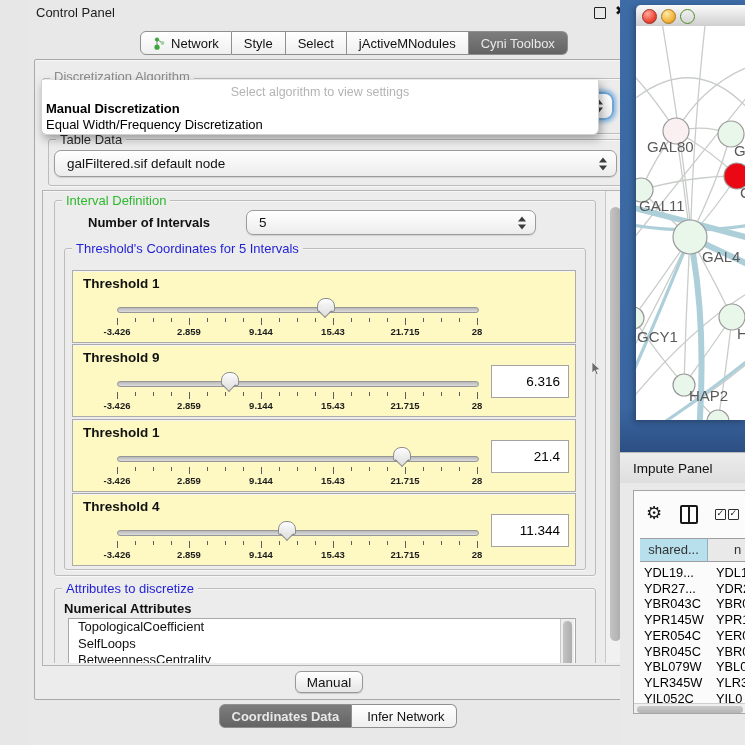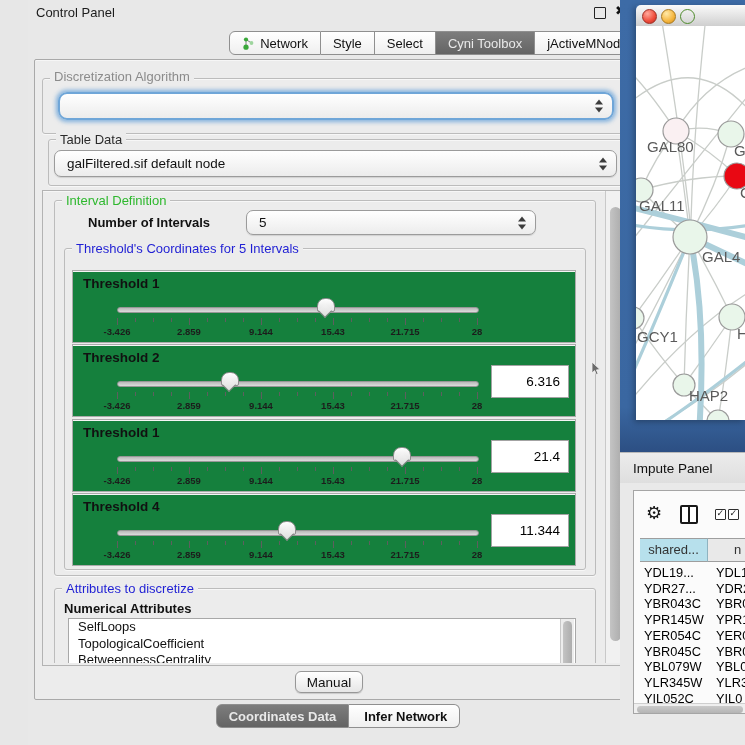--- a/index.html
+++ b/index.html
@@ -24,21 +24,21 @@
   .combo .txt{padding-left:12px;white-space:nowrap;overflow:hidden;}
   .spinner{position:absolute;right:9px;top:50%;transform:translateY(-50%);width:8px;}
   .spinner .up{width:0;height:0;border-left:4px solid transparent;border-right:4px solid transparent;border-bottom:5px solid #3c3c3c;margin-bottom:3px;}
   .spinner .dn{width:0;height:0;border-left:4px solid transparent;border-right:4px solid transparent;border-top:5px solid #3c3c3c;}
   .popup{background:#fff;border:1px solid #d2d2d2;border-top:none;border-radius:0 0 6px 6px;
          box-shadow:2px 4px 10px rgba(0,0,0,.35);}
   .popup .hint{position:absolute;left:0;right:0;top:5px;text-align:center;color:#b4b4b4;font-size:12.5px;}
   .popup .item{position:absolute;left:4px;font-size:13px;color:#000;white-space:nowrap;}
   .focusring{background:linear-gradient(#fff,#ececec);border:2px solid #6fa6d8;border-radius:9px;
              box-shadow:0 0 4px 2px rgba(95,158,216,.75);}
-  .thr-panel{position:absolute;left:44px;width:502px;height:71px;background:#15803d;border:1px solid #ababab;box-shadow:inset 0 1px 0 #f5f5f5;}
+  .thr-panel{position:absolute;left:44px;width:502px;height:71px;background:#fef9c3;border:1px solid #ababab;box-shadow:inset 0 1px 0 #f5f5f5;}
   .thr-label{position:absolute;left:10px;top:5px;font-size:13.5px;font-weight:bold;color:#111;}
   .thr-track{position:absolute;left:44px;top:36px;width:360px;height:4px;background:linear-gradient(#b9b9b9,#dcdcdc);
              border:1px solid #979797;border-radius:3px;}
   .thr-thumb{position:absolute;top:27px;width:16px;height:12px;background:linear-gradient(#fefefe,#e3e3e3);
              border:1px solid #8d8d8d;border-radius:8px 8px 2px 2px;z-index:3;}
   .thr-thumb::after{content:"";position:absolute;left:2.6px;top:6.5px;width:9px;height:9px;
              background:linear-gradient(135deg,#f4f4f4,#dddddd);border-right:1px solid #8d8d8d;border-bottom:1px solid #8d8d8d;
              transform:rotate(45deg);}
   .tick{position:absolute;width:1px;background:#5e5e5e;top:47px;}
   .ticklabel{position:absolute;top:55px;transform:translateX(-50%);font-size:9.5px;font-weight:bold;color:#1c1c1c;white-space:nowrap;}
@@ -73,59 +73,64 @@
 <body>
 
 <div id="stage">
 
   <div class="abs" style="left:0;top:0;width:620px;height:745px;background:#e8e8e8;margin-left:28px;">
 
     <div class="abs titlebar-text" style="left:8px;top:5px;">Control Panel</div>
     <div class="abs float-icon" style="left:566px;top:7px;"></div>
     <div class="abs close-icon" style="left:587px;top:5px;">✖</div>
 
-    <div class="abs segbar" id="topTabs" style="left:9px;top:31px;justify-content:flex-end;">
+    <div class="abs segbar" id="topTabs" style="left:16px;top:31px;">
         <div class="seg">
           <span style="display: inline-flex;">
             <svg width="13" height="15" viewBox="0 0 13 15">
               <line x1="4" y1="3.5" x2="4" y2="11" stroke="#7f7f7f" stroke-width="1"></line>
               <line x1="4" y1="3.5" x2="9.5" y2="7" stroke="#7f7f7f" stroke-width="1"></line>
               <circle cx="4" cy="3.5" r="2.1" fill="#3aa83a"></circle>
               <circle cx="9.5" cy="7" r="1.9" fill="#9ed59e"></circle>
               <circle cx="4" cy="11.2" r="2.6" fill="#3aa83a"></circle>
             </svg>
           </span>
           <span>Network</span>
         </div>
         <div class="seg">
           <span>Style</span>
         </div>
         <div class="seg">
           <span>Select</span>
         </div>
+        <div class="seg">
+          <span>jActiveMNodules</span>
+        </div>
         <div class="seg sel">
           <span>Cyni Toolbox</span>
-        </div>
-        <div class="seg">
-          <span>jActiveMNodules</span>
         </div>
       </div>
 
     <div class="abs mainpanel" style="left:6px;top:59px;width:606px;height:639px;"></div>
 
     <div class="abs groupbox" style="left:14px;top:78px;width:582px;height:54px;"></div>
     <div class="grouptitle" style="left:22px;top:69px;color:#8b8b8b;">Discretization Algorithm</div>
 
     <div class="abs focusring" style="left:30px;top:92px;width:552px;height:24px;">
       <div class="spinner">
           <div class="up"></div>
           <div class="dn"></div>
         </div>
     </div>
 
+    <div class="abs popup" style="left:13px;top:80px;width:556px;height:54px;z-index:50;">
+      <div class="hint">Select algorithm to view settings</div>
+      <div class="item" style="top:21px;font-weight:bold;">Manual Discretization</div>
+      <div class="item" style="top:37px;">Equal Width/Frequency Discretization</div>
+    </div>
 
     <div class="abs groupbox" style="left:20px;top:139px;width:577px;height:45px;"></div>
     <div class="grouptitle" style="left:28px;top:132px;color:#2b2b2b;">Table Data</div>
     <div class="abs combo" style="left:26px;top:150px;width:561px;height:25px;">
       <div class="txt">galFiltered.sif default node</div>
       <div class="spinner">
           <div class="up"></div>
           <div class="dn"></div>
         </div>
     </div>
@@ -178,21 +183,21 @@
           <div class="tick" style="left: 314px; height: 4px;"></div>
           <div class="tick" style="left: 332px; height: 7px;"></div>
           <div class="ticklabel" style="left: 332px;">21.715</div>
           <div class="tick" style="left: 350px; height: 4px;"></div>
           <div class="tick" style="left: 368px; height: 4px;"></div>
           <div class="tick" style="left: 386px; height: 4px;"></div>
           <div class="tick" style="left: 404px; height: 7px;"></div>
           <div class="ticklabel" style="left: 404px;">28</div>
         </div>
         <div class="abs thr-panel" style="top: 344px;">
-          <div class="thr-label">Threshold 2</div>
+          <div class="thr-label">Threshold 9</div>
           <div class="thr-track"></div>
           <div class="thr-thumb" style="left: 147.599px;"></div>
           <div class="tick" style="left: 44px; height: 7px;"></div>
           <div class="ticklabel" style="left: 44px;">-3.426</div>
           <div class="tick" style="left: 62px; height: 4px;"></div>
           <div class="tick" style="left: 80px; height: 4px;"></div>
           <div class="tick" style="left: 98px; height: 4px;"></div>
           <div class="tick" style="left: 116px; height: 7px;"></div>
           <div class="ticklabel" style="left: 116px;">2.859</div>
           <div class="tick" style="left: 134px; height: 4px;"></div>
@@ -283,36 +288,36 @@
           <div class="ticklabel" style="left: 404px;">28</div>
           <div class="valuebox">11.344</div>
         </div>
       </div>
 
     <div class="abs" style="left:15px;top:191px;width:561px;height:472px;overflow:hidden;">
       <div class="abs groupbox" style="left:11px;top:397px;width:540px;height:150px;"></div>
       <div class="grouptitle" style="left:19px;top:390px;color:#1f1fd4;">Attributes to discretize</div>
       <div class="abs" style="left:21px;top:410px;font-size:13px;font-weight:bold;color:#111;">Numerical Attributes</div>
       <div class="abs listbox" style="left:25px;top:427px;width:506px;height:60px;" id="attrList">
+          <div class="listitem">TopologicalCoefficient</div>
           <div class="listitem">SelfLoops</div>
-          <div class="listitem">TopologicalCoefficient</div>
           <div class="listitem">BetweennessCentrality</div>
         </div>
       <div class="abs scrollbar-v" style="left:517px;top:428px;width:13px;height:58px;background:#ededed;">
         <div class="scrollthumb" style="left:2px;top:2px;width:9px;height:46px;"></div>
       </div>
     </div>
 
     <div class="abs btn" style="left:267px;top:671px;width:66px;height:20px;">Manual</div>
 
     <div class="abs segbar" id="bottomTabs" style="left:0;top:704px;">
         <div class="seg sel" style="font-weight: 600;">
           <span>Coordinates Data</span>
         </div>
-        <div class="seg" style="font-weight: 700; padding-left: 15px;">
+        <div class="seg" style="font-weight: 400; padding-left: 15px;">
           <span>Infer Network</span>
         </div>
       </div>
   </div>
 
   <svg class="abs" style="left:591px;top:362px;z-index:90;" width="12" height="14" viewBox="0 0 12 14">
     <polygon points="1,0 1,11 3.6,8.6 5.3,12.6 7.1,11.8 5.4,7.9 9,7.6" fill="#6b6b6b" stroke="#f2f2f2" stroke-width="0.8"></polygon>
   </svg>
 
   <div class="abs bluezone" style="left:620px;top:0;width:125px;height:452px;"></div>

